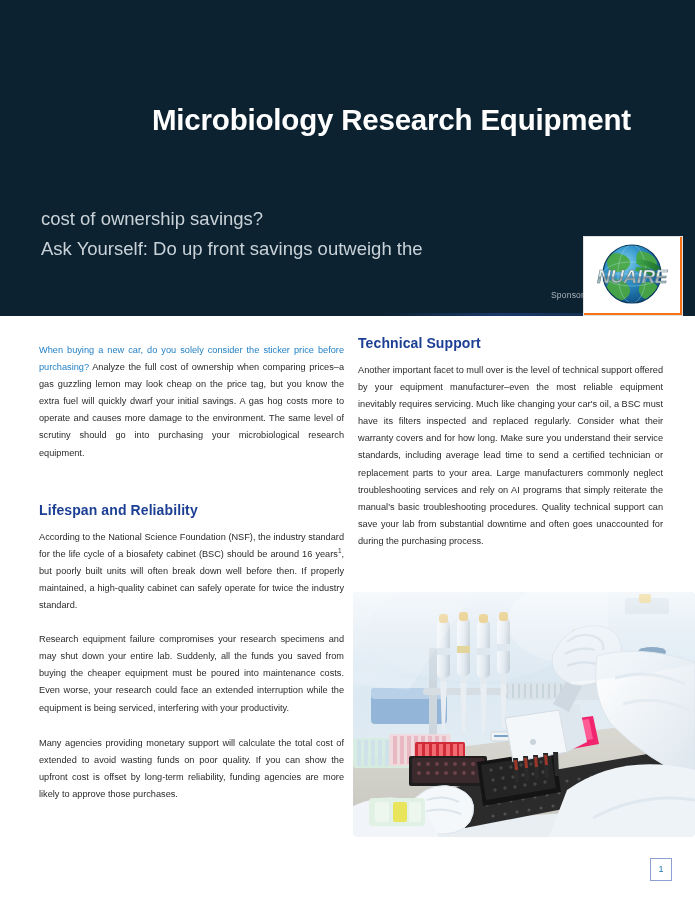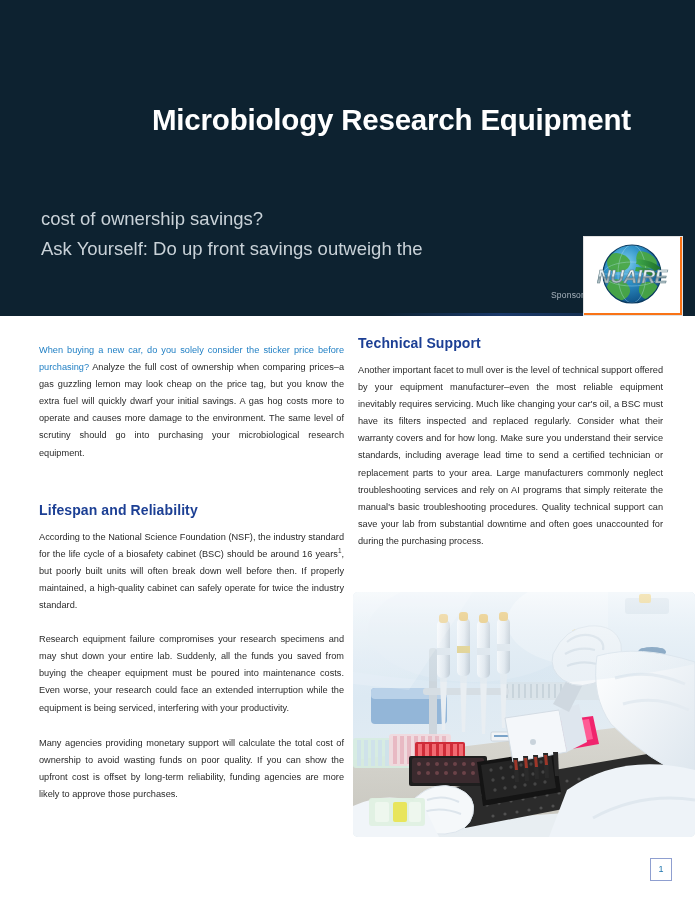--- a/index.html
+++ b/index.html
@@ -204,21 +204,21 @@
   <div class="column" id="col-left">
 
     <p class="body-text" id="lead-para"><span class="lead-in">When buying a new car, do you solely consider the sticker price before purchasing?</span><span> Analyze the full cost of ownership when comparing prices–a gas guzzling lemon may look cheap on the price tag, but you know the extra fuel will quickly dwarf your initial savings. A gas hog costs more to operate and causes more damage to the environment. The same level of scrutiny should go into purchasing your microbiological research equipment.</span></p>
 
     <h2 class="section-heading" id="lifespan-heading">Lifespan and Reliability</h2>
 
     <p class="body-text"><span>According to the National Science Foundation (NSF), the industry standard for the life cycle of a biosafety cabinet (BSC) should be around 16 years</span><sup class="footnote-ref">1</sup><span>, but poorly built units will often break down well before then. If properly maintained, a high-quality cabinet can safely operate for twice the industry standard.</span></p>
 
     <p class="body-text" id="para-failure">Research equipment failure compromises your research specimens and may shut down your entire lab. Suddenly, all the funds you saved from buying the cheaper equipment must be poured into maintenance costs. Even worse, your research could face an extended interruption while the equipment is being serviced, interfering with your productivity.</p>
 
-    <p class="body-text" id="para-agencies">Many agencies providing monetary support will calculate the total cost of ownership to avoid wasting funds on poor quality. If you can show the upfront cost is offset by long-term reliability, funding agencies are more likely to approve those purchases.</p>
+    <p class="body-text" id="para-agencies">Many agencies providing monetary support will calculate the total cost of extended to avoid wasting funds on poor quality. If you can show the upfront cost is offset by long-term reliability, funding agencies are more likely to approve those purchases.</p>
   </div>
 
   <div class="column" id="col-right">
     <h2 class="section-heading" id="support-heading">Technical Support</h2>
     <p class="body-text">Another important facet to mull over is the level of technical support offered by your equipment manufacturer–even the most reliable equipment inevitably requires servicing. Much like changing your car's oil, a BSC must have its filters inspected and replaced regularly. Consider what their warranty covers and for how long. Make sure you understand their service standards, including average lead time to send a certified technician or replacement parts to your area. Large manufacturers commonly neglect troubleshooting services and rely on AI programs that simply reiterate the manual's basic troubleshooting procedures. Quality technical support can save your lab from substantial downtime and often goes unaccounted for during the purchasing process.</p>
   </div>
 </div>
 
 <div id="lab-photo">
   <svg width="342" height="245" viewBox="0 0 342 245" xmlns="http://www.w3.org/2000/svg">

